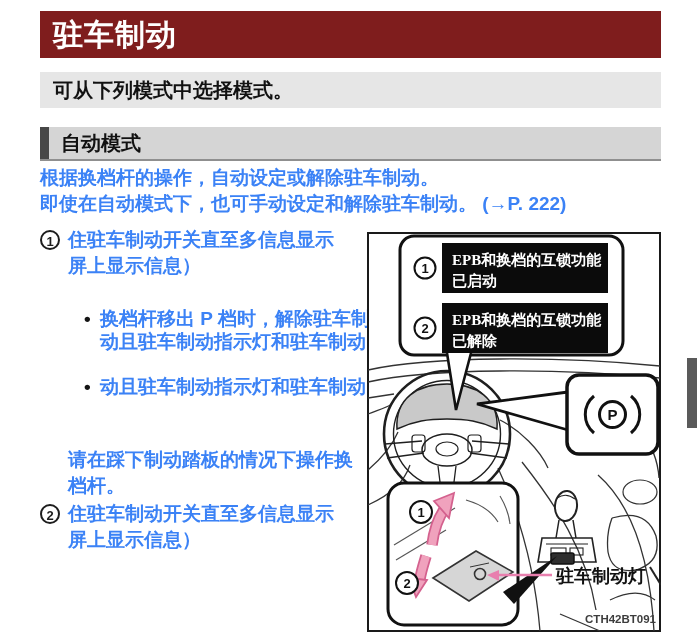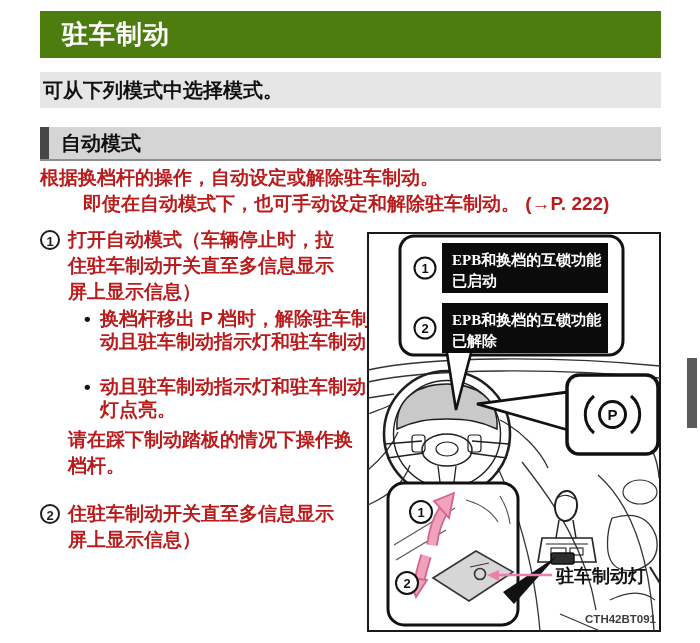--- a/index.html
+++ b/index.html
@@ -3,64 +3,64 @@
 <meta charset="utf-8">
 <style>
   html,body { margin:0; padding:0; background:#ffffff; }
   .page {
     position:relative; width:700px; height:643px; overflow:hidden;
     background:#ffffff; font-family:"Liberation Sans", sans-serif;
   }
   
   .title-bar {
     position:absolute; left:40px; top:11px; width:621px; height:47px;
-    background:#4d7c0f; color:#ffffff; font-size:26px; font-weight:bold;
-    line-height:47px; padding-left:22px; box-sizing:border-box; letter-spacing:1px;
+    background:#7f1d1d; color:#ffffff; font-size:30px; font-weight:bold;
+    line-height:47px; padding-left:13px; box-sizing:border-box; letter-spacing:1px;
   }
   .intro-bar {
     position:absolute; left:40px; top:72px; width:621px; height:36px;
     background:#e6e6e6; color:#111111; font-size:20px; font-weight:bold;
-    line-height:36px; padding-left:3px; box-sizing:border-box;
+    line-height:36px; padding-left:13px; box-sizing:border-box;
   }
   .section-bar {
     position:absolute; left:40px; top:127px; width:621px; height:32px;
     background:#d5d5d5; border-bottom:2px solid #8f8f8f; box-sizing:content-box;
   }
   .section-accent {
     position:absolute; left:0; top:0; width:9px; height:32px; background:#474747;
   }
   .section-label {
     position:absolute; left:21px; top:0; height:44px; line-height:32px;
     color:#111111; font-size:20px; font-weight:bold;
   }
   
   .col { position:absolute; left:40px; top:163px; width:620px; height:470px; }
   .line {
     height:26px; line-height:26px; font-size:19px; font-weight:600;
-    color:#b91c1c; white-space:nowrap;
+    color:#3b82f6; white-space:nowrap;
   }
   .para1 { position:absolute; left:0; top:2px; }
-  .para2 { position:absolute; left:0; top:28px;margin-left:43px; }
+  .para2 { position:absolute; left:0; top:28px; }
   .num-item { position:absolute; left:0; width:330px; }
   .item1 { top:64px; }
   .item2 { top:338px; }
   .num-circle {
     position:absolute; left:0; top:3px; width:20px; height:20px;
     border:2px solid #1d1d1d; border-radius:50%;
     font-size:13px; font-weight:bold; color:#1d1d1d;
     text-align:center; line-height:20px; box-sizing:border-box;
   }
   .num-item .item-lines { padding-left:28px; }
   .bullet-block { position:absolute; left:44px; width:290px; }
   .bullet1 { top:144px; }
   .bullet2 { top:212px; }
   .bullet-block .line { height:23px; line-height:23px; padding-left:16px; }
   .bullet-dot { position:absolute; left:0; top:0; width:16px; height:23px;
     line-height:23px; padding-left:0 !important; font-size:19px; font-weight:600; color:#141414; }
-  .note-block { position:absolute; left:28px; top:264px; width:300px; }
+  .note-block { position:absolute; left:28px; top:284px; width:300px; }
   
   .figure-wrap { position:absolute; left:367px; top:232px; width:294px; height:401px; }
   .edge-tab { position:absolute; left:687px; top:358px; width:10px; height:70px; background:#5a5a5a; }
   svg text { font-family:"Liberation Sans", sans-serif; }
   svg text.msg { font-family:"Liberation Serif", serif; font-weight:600; }
 </style>
 </head>
 <body>
 
 <div class="page">
@@ -74,36 +74,34 @@
     <div class="section-label">自动模式</div>
   </div>
 
   <div class="col">
     <div class="line para1">根据换档杆的操作，自动设定或解除驻车制动。</div>
     <div class="line para2">即使在自动模式下，也可手动设定和解除驻车制动。 (→P. 222)</div>
 
     <div class="num-item item1">
       <div class="num-circle">1</div>
       <div class="item-lines">
-        <div class="line">打开自动模式（车辆停止时，拉</div>
         <div class="line">住驻车制动开关直至多信息显示</div>
         <div class="line">屏上显示信息）</div>
       </div>
     </div>
 
     <div class="bullet-block bullet1">
       <div class="line bullet-dot">•</div>
       <div class="line">换档杆移出 P 档时，解除驻车制</div>
       <div class="line">动且驻车制动指示灯和驻车制动</div>
     </div>
 
     <div class="bullet-block bullet2">
       <div class="line bullet-dot">•</div>
       <div class="line">动且驻车制动指示灯和驻车制动</div>
-      <div class="line">灯点亮。</div>
     </div>
 
     <div class="note-block">
       <div class="line">请在踩下制动踏板的情况下操作换</div>
       <div class="line">档杆。</div>
     </div>
 
     <div class="num-item item2">
       <div class="num-circle">2</div>
       <div class="item-lines">

